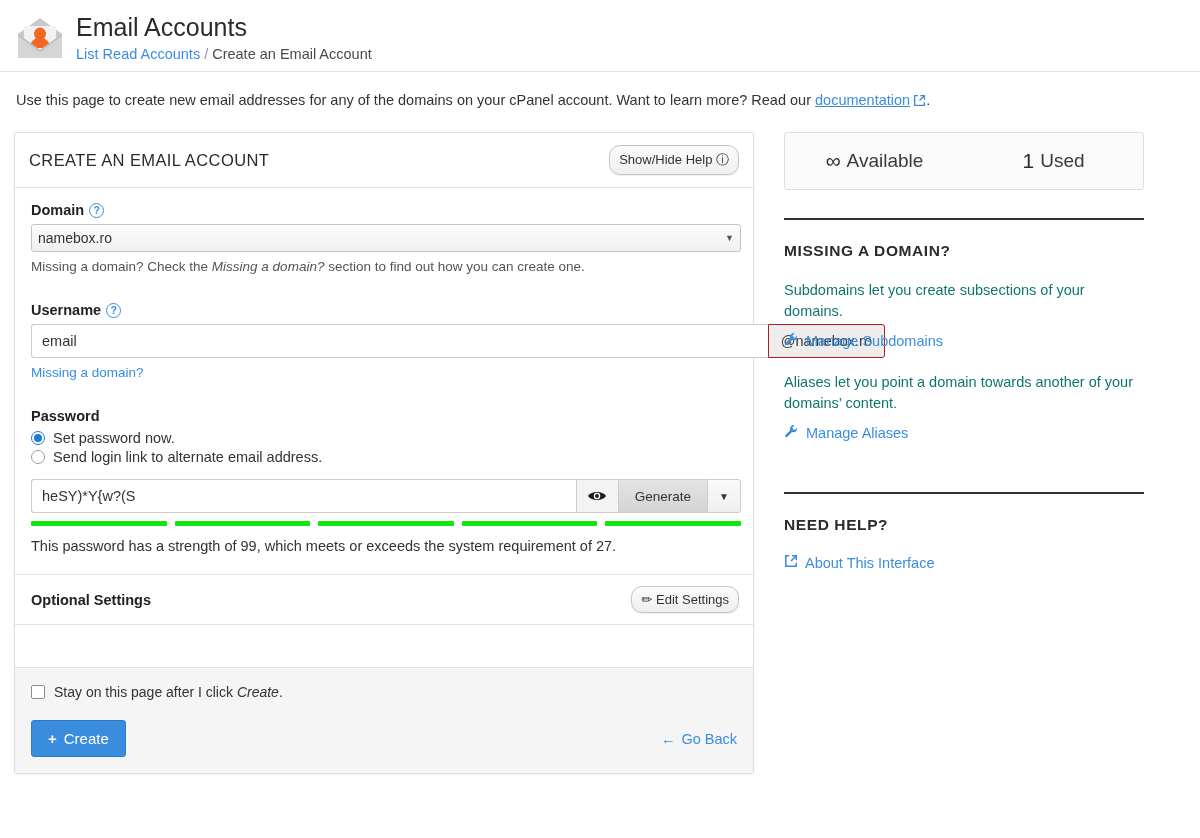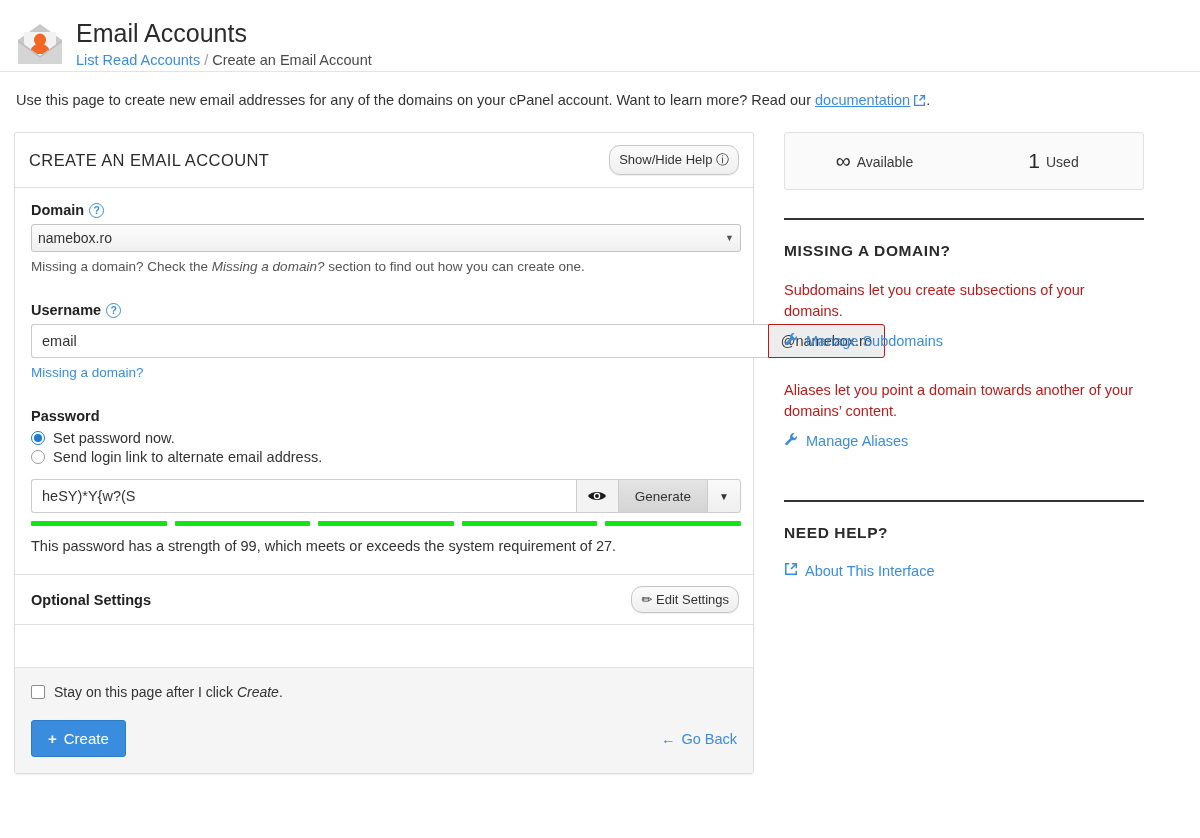--- a/index.html
+++ b/index.html
@@ -10,21 +10,21 @@
     font-family: "Liberation Sans", sans-serif;
     font-size: 14px;
     color: #333;
     overflow: hidden;
   }
   .page { width: 1200px; height: 838px; background: #fff; position: relative; }
 
   
   .page-header {
     display: flex; align-items: flex-start;
-    padding: 16px 16px 0 14px;
+    padding: 10px 16px 0 14px;
     height: 72px;
     border-bottom: 1px solid #e3e3e3;
     background: #fff;
   }
   .app-icon { width: 52px; height: 52px; flex: 0 0 52px; margin-top: 2px; }
   .header-text { margin-left: 10px; padding-top: 2px; }
   .page-title {
     font-size: 25px; font-weight: 400; color: #2b2b2b;
     line-height: 30px; margin: 0 0 2px 0;
   }
@@ -186,28 +186,28 @@
   }
   .go-back { color: #3a8dde; font-size: 14.5px; text-decoration: none; display: inline-flex; align-items: center; gap: 6px; }
 
   
   .stats-box {
     border: 1px solid #e0e0e0; background: #fafafa; border-radius: 3px;
     display: flex; align-items: center; height: 58px;
   }
   .stat { flex: 1 1 50%; text-align: center; }
   .stat .num { font-size: 21px; color: #2b2b2b; vertical-align: -1px; }
-  .stat .lbl { font-size: 14px; color: #3a3a3a; margin-left: 6px; }
+  .stat .lbl { font-size: 19px; color: #3a3a3a; margin-left: 6px; }
 
   .side-rule { border: none; border-top: 2px solid #333; margin: 28px 0 0 0; }
   .side-h {
     font-size: 15.5px; font-weight: bold; letter-spacing: .6px;
     color: #2b2b2b; text-transform: uppercase; margin: 22px 0 20px 0;
   }
-  .side-p { font-size: 14.5px; color: #b91c1c; line-height: 21px; margin: 8px 0 10px 0; }
+  .side-p { font-size: 14.5px; color: #0f766e; line-height: 21px; margin: 0 0 10px 0; }
   .side-link {
     display: inline-flex; align-items: center; gap: 7px;
     color: #3a8dde; font-size: 14.5px; text-decoration: none; margin-bottom: 22px;
   }
   .side-link.last { margin-bottom: 0; }
 </style>
 </head>
 <body>
 
 <div class="page">

